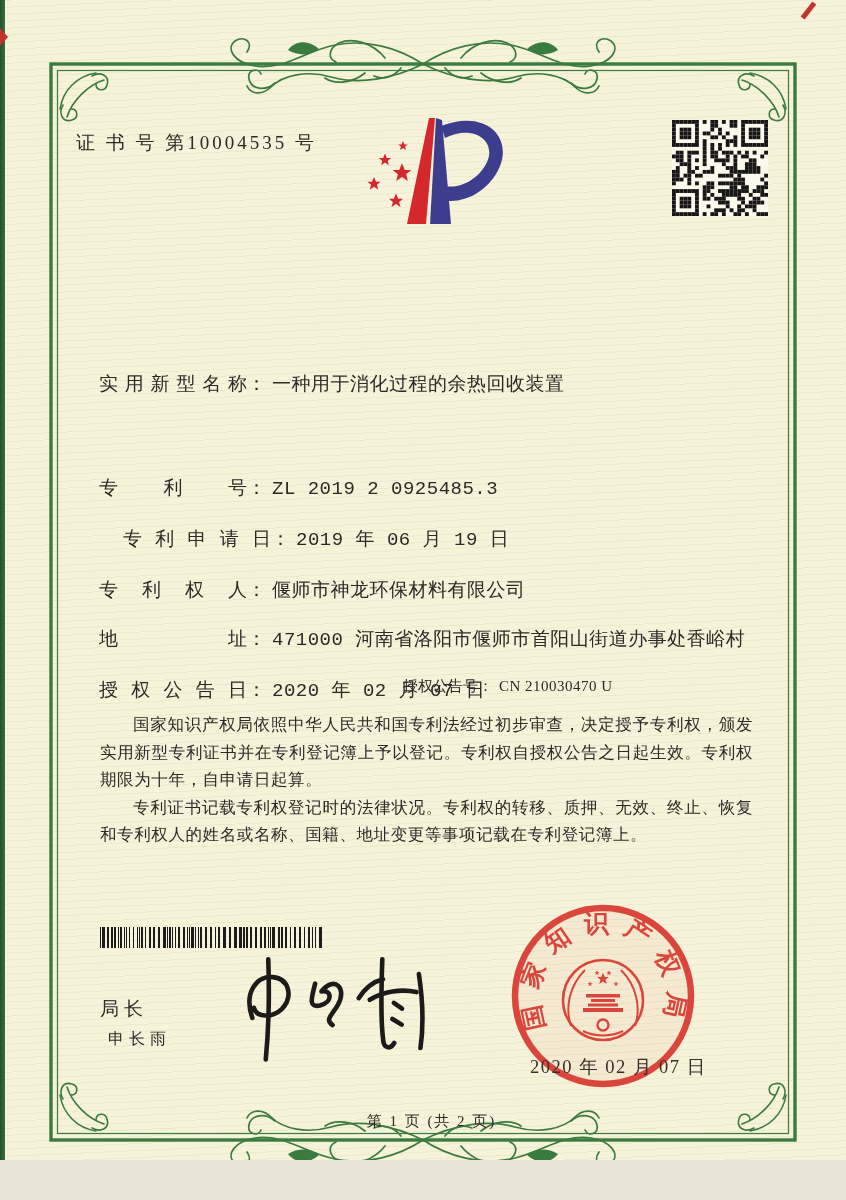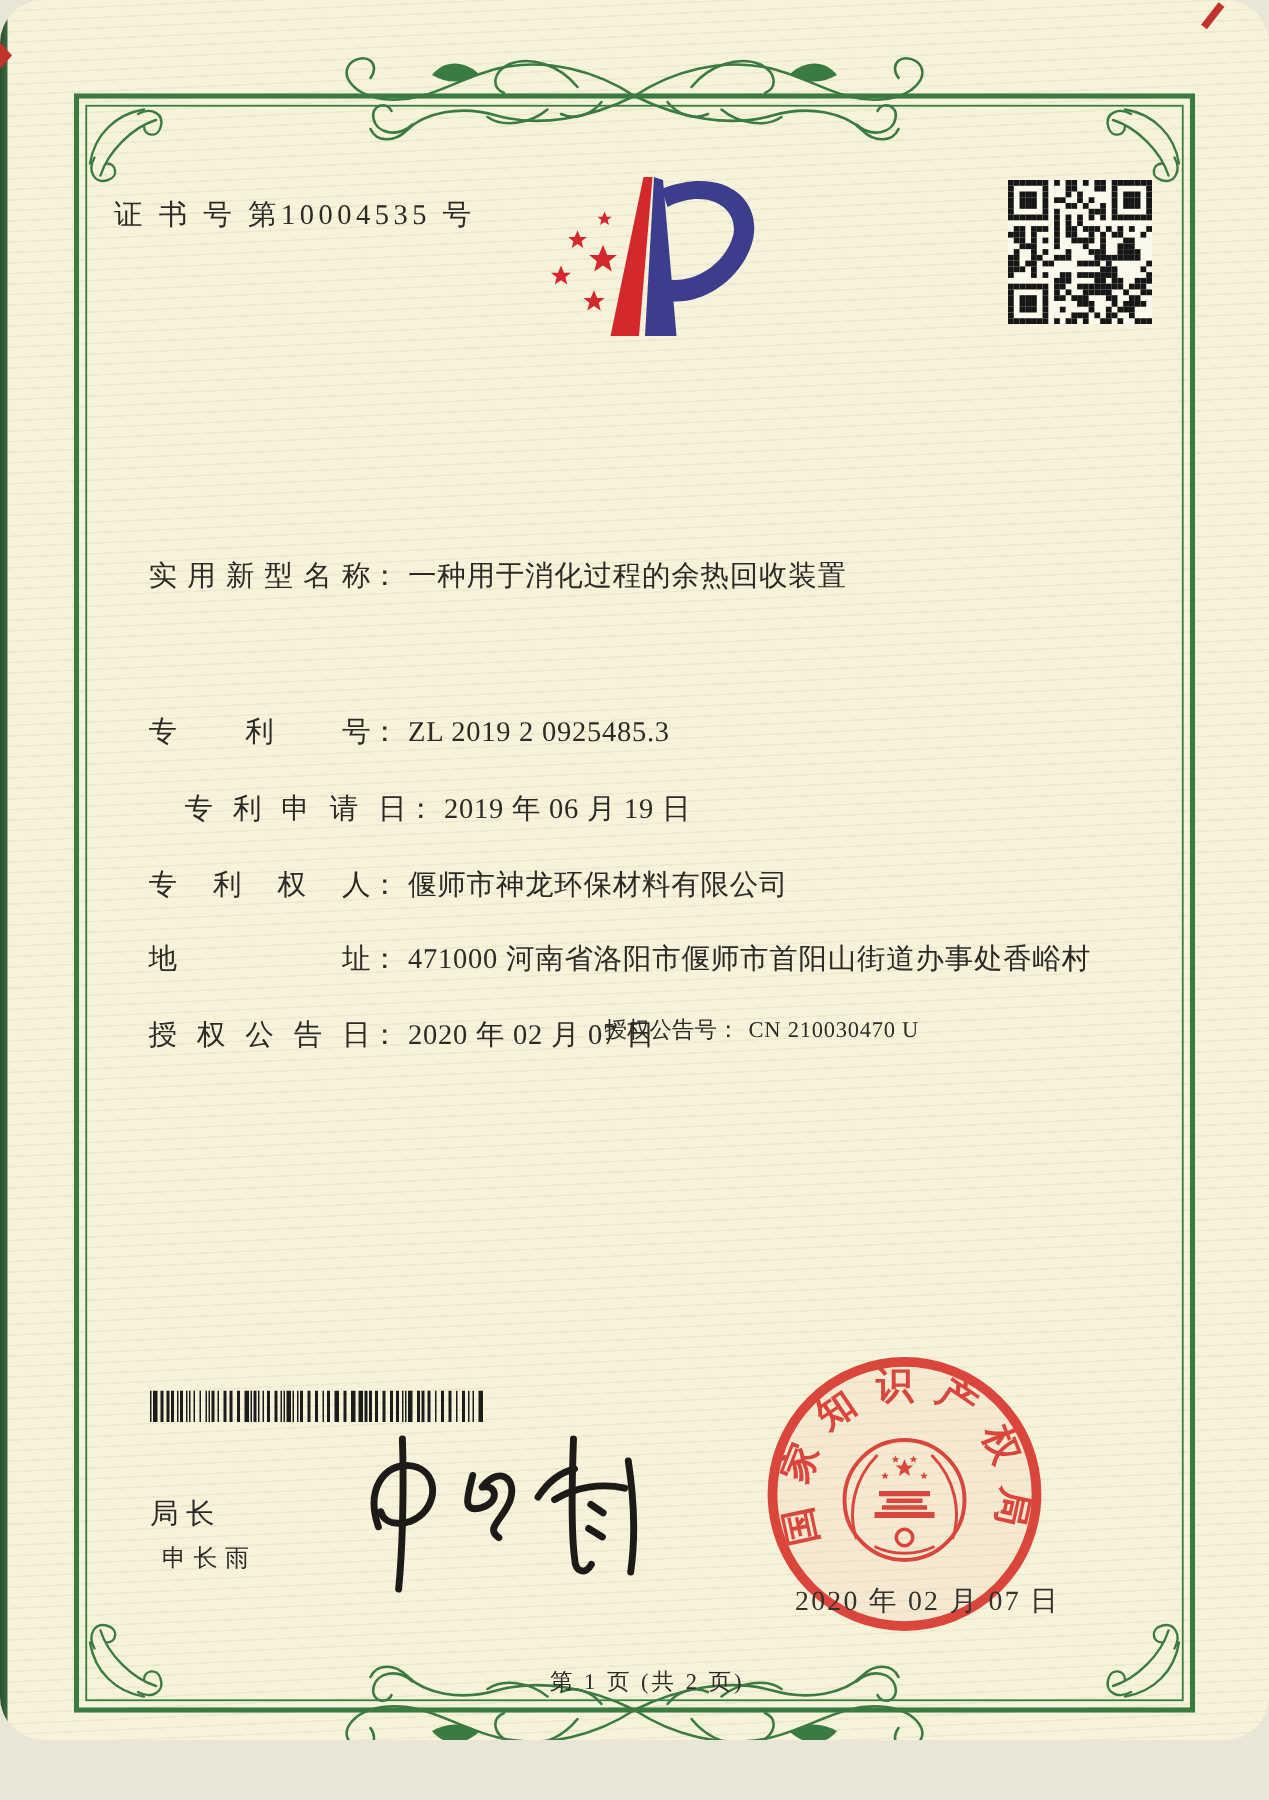--- a/index.html
+++ b/index.html
@@ -2,32 +2,31 @@
 <html><head>
 <meta charset="utf-8">
 <style>
   html,body{margin:0;padding:0;background:#e9e6d8;}
   .page{
     position:relative;width:846px;height:1160px;overflow:hidden;margin:0 auto;
     font-family:"Liberation Serif","DejaVu Serif",serif;color:#2d2a26;
     background:
       repeating-linear-gradient(177.5deg, rgba(143,168,100,0.10) 0 1px, rgba(0,0,0,0) 1px 7px),
       #f7f2da;
-    border-radius: 29px;
   }
   .abs{position:absolute;}
   svg{display:block;}
   .edge-strip{left:0;top:0;width:5px;height:1200px;background:linear-gradient(90deg,#274f2c,#3c6b42);}
   .mark-left{left:0;top:28px;width:0;height:0;border-top:9px solid transparent;border-bottom:9px solid transparent;border-left:8px solid #c2332b;}
   .mark-tr{left:806px;top:1px;width:5px;height:19px;background:#c2332b;transform:rotate(38deg);}
   .cert-no{left:76px;top:130px;font-size:19px;letter-spacing:3px;white-space:nowrap;}
   .logo{left:345px;top:106px;}
   .qr{left:672px;top:120px;}
   .title{left:0;right:0;top:254px;text-align:center;font-size:43px;font-weight:bold;letter-spacing:9px;color:#1c1a18;white-space:nowrap;}
-  .field-row{left:99px;font-size:19px;white-space:nowrap;}
+  .field-row{left:99px;font-size:19px;white-space:nowrap;font-family:Liberation Mono, monospace;}
   .flabel{display:inline-block;width:148px;text-align:justify;text-align-last:justify;vertical-align:bottom;}
   .fcolon{display:inline-block;margin-right:6px;}
   .fvalue{letter-spacing:0.5px;}
   .grant-no{left:403px;top:677px;font-size:15px;white-space:nowrap;}
   .paras{left:100px;top:711px;width:653px;font-size:16.5px;line-height:27.5px;text-align:justify;letter-spacing:0.6px;}
   .paras p{margin:0;text-indent:2em;}
   .barcode-box{left:100px;top:927px;}
   .commissioner-title{left:100px;top:996px;font-size:19px;letter-spacing:5px;}
   .commissioner-name{left:108px;top:1029px;font-size:16px;letter-spacing:5px;}
   .signature{left:224px;top:949px;transform:rotate(-2deg);}
@@ -426,20 +425,24 @@
   <div class="abs field-row" style="top:626px;">
     <span class="flabel">地址</span><span class="fcolon">：</span><span class="fvalue">471000 河南省洛阳市偃师市首阳山街道办事处香峪村</span>
   </div>
   <div class="abs field-row" style="top:677px;">
     <span class="flabel">授权公告日</span><span class="fcolon">：</span><span class="fvalue">2020 年 02 月 07 日</span>
   </div>
   <div class="abs grant-no">
     <span>授权公告号</span><span class="fcolon">：</span><span class="fvalue">CN 210030470 U</span>
   </div>
 
+  <div class="abs paras">
+    <p>国家知识产权局依照中华人民共和国专利法经过初步审查，决定授予专利权，颁发实用新型专利证书并在专利登记簿上予以登记。专利权自授权公告之日起生效。专利权期限为十年，自申请日起算。</p>
+    <p>专利证书记载专利权登记时的法律状况。专利权的转移、质押、无效、终止、恢复和专利权人的姓名或名称、国籍、地址变更等事项记载在专利登记簿上。</p>
+  </div>
 
   <svg class="abs barcode-box" id="barcode-svg" width="224" height="21" viewBox="0 0 224 21">
       <rect x="0" y="0" width="1" height="21" fill="#1c1c1c"></rect>
       <rect x="2" y="0" width="3" height="21" fill="#1c1c1c"></rect>
       <rect x="7" y="0" width="2" height="21" fill="#1c1c1c"></rect>
       <rect x="11" y="0" width="2" height="21" fill="#1c1c1c"></rect>
       <rect x="14" y="0" width="2" height="21" fill="#1c1c1c"></rect>
       <rect x="18" y="0" width="1" height="21" fill="#1c1c1c"></rect>
       <rect x="20" y="0" width="2" height="21" fill="#1c1c1c"></rect>
       <rect x="24" y="0" width="1" height="21" fill="#1c1c1c"></rect>

